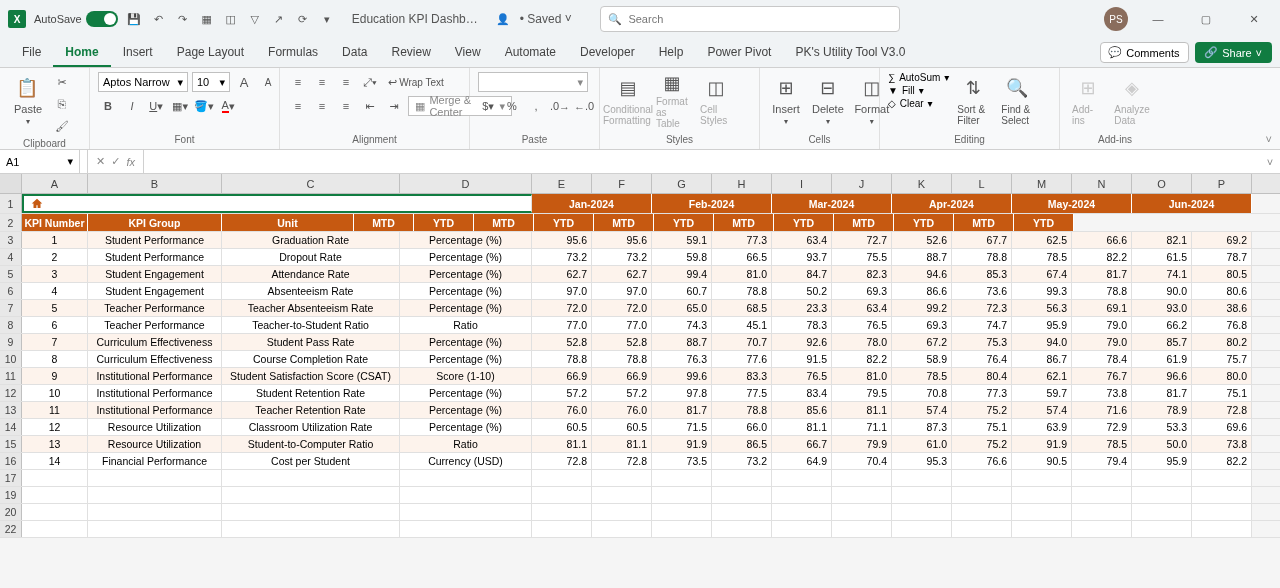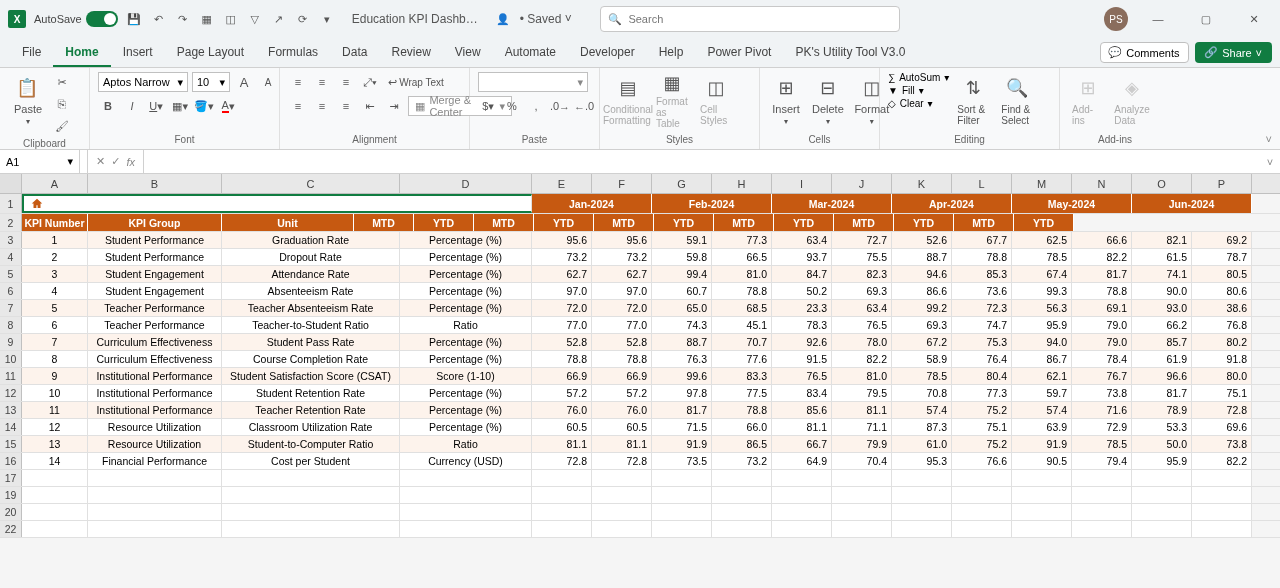--- a/index.html
+++ b/index.html
@@ -515,21 +515,21 @@
       <div class="cell right" style="width:60px">78.8</div>
       <div class="cell right" style="width:60px">76.3</div>
       <div class="cell right" style="width:60px">77.6</div>
       <div class="cell right" style="width:60px">91.5</div>
       <div class="cell right" style="width:60px">82.2</div>
       <div class="cell right" style="width:60px">58.9</div>
       <div class="cell right" style="width:60px">76.4</div>
       <div class="cell right" style="width:60px">86.7</div>
       <div class="cell right" style="width:60px">78.4</div>
       <div class="cell right" style="width:60px">61.9</div>
-      <div class="cell right" style="width:60px">91.8</div>
+      <div class="cell right" style="width:60px">75.7</div>
     </div>
     <div class="grid-row data-row">
       <div class="row-hdr">11</div>
       <div class="cell center" style="width:66px">9</div>
       <div class="cell center" style="width:134px">Institutional Performance</div>
       <div class="cell center" style="width:178px">Student Satisfaction Score (CSAT)</div>
       <div class="cell center" style="width:132px">Score (1-10)</div>
       <div class="cell right" style="width:60px">66.9</div>
       <div class="cell right" style="width:60px">66.9</div>
       <div class="cell right" style="width:60px">99.6</div>

